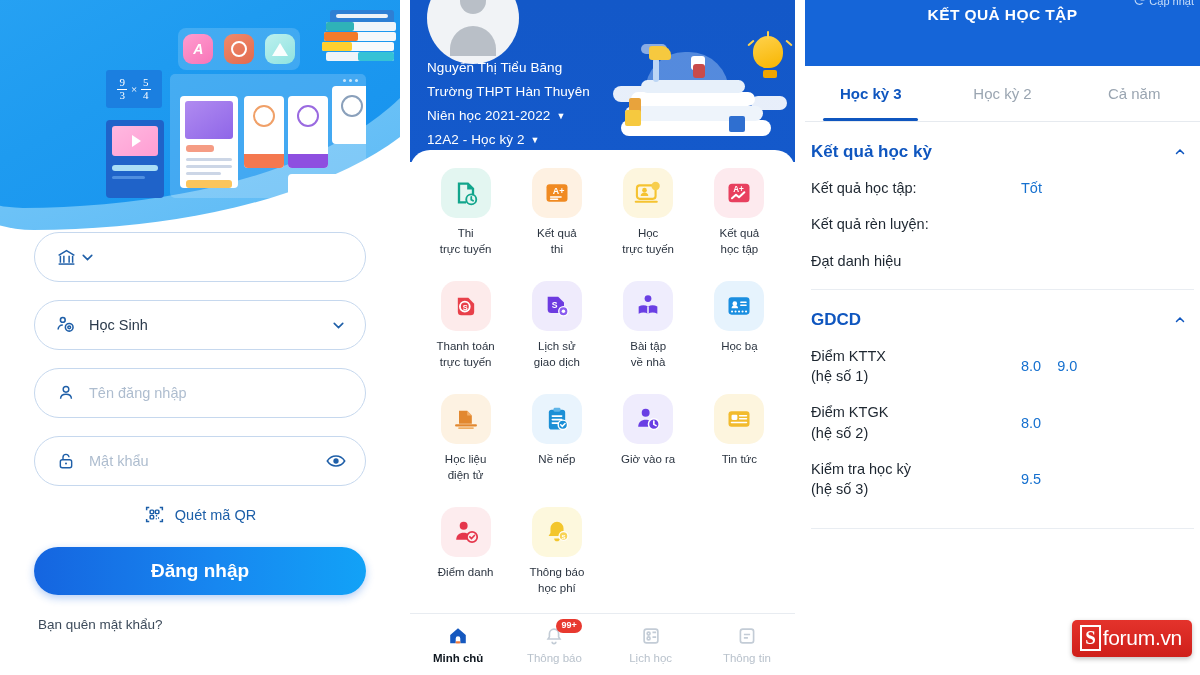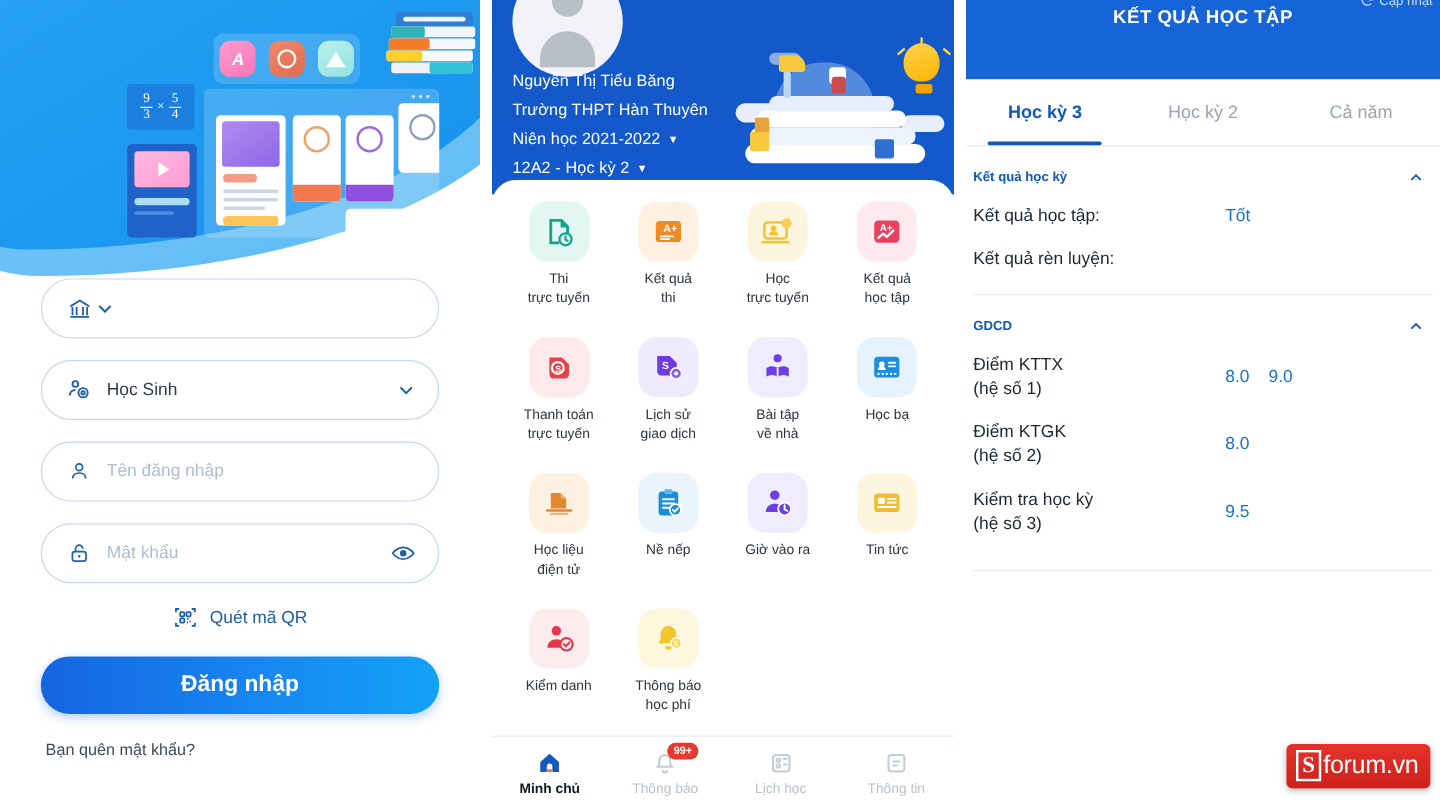--- a/index.html
+++ b/index.html
@@ -179,21 +179,21 @@
     color:#cfe3fb; font-size:11px; opacity:.95;
   }
   .res-tabs { display:flex; height:56px; border-bottom:1px solid #e6eaef; }
   .rtab { flex:1; display:flex; align-items:center; justify-content:center; font-size:15px; color:#9aa5b1; position:relative;}
   .rtab.active { color:#0f56bf; font-weight:700; }
   .rtab.active::after {
     content:''; position:absolute; left:14%; right:14%; bottom:0; height:3px; background:#0f56bf; border-radius:2px;
   }
   .sec-head {
     display:flex; align-items:center; justify-content:space-between;
-    padding: 20px 14px 0 6px; color:#0f56bf; font-weight:700; font-size:11px;
+    padding: 20px 14px 0 6px; color:#0f56bf; font-weight:700; font-size:17px;
   }
   .chev-up { color:#0f56bf; font-size:11px; }
   .row {
     display:flex; align-items:center; padding: 16px 14px 0 6px; font-size:14.5px; color:#1d2630;
   }
   .row .rlabel { flex: 0 0 210px; line-height:1.4; }
   .row .rval { color:#1570cf; display:flex; gap:16px; }
   .divider { height:1px; background:#e9edf2; margin: 18px 6px 0 6px; }
 
   .watermark {
@@ -557,21 +557,21 @@
       </div>
       <div class="gitem">
         <div class="gico" style="background:#fdecee">
           <svg width="28" height="28" viewBox="0 0 24 24">
               <circle cx="10" cy="6.6" r="3.4" fill="#e5364c"></circle>
               <path d="M3.6 18.6c0-3.8 2.8-6 6.4-6s6.4 2.2 6.4 6z" fill="#e5364c"></path>
               <circle cx="17.2" cy="16.2" r="4.4" fill="#fdecee" stroke="#e5364c" stroke-width="1.5"></circle>
               <path d="M15.3 16.2l1.4 1.4 2.5-2.6" stroke="#e5364c" stroke-width="1.5" fill="none" stroke-linecap="round"></path>
             </svg>
         </div>
-        <div class="glabel"><span>Kiểm danh</span></div>
+        <div class="glabel"><span>Điểm danh</span></div>
       </div>
       <div class="gitem">
         <div class="gico" style="background:#fdf8dd">
           <svg width="28" height="28" viewBox="0 0 24 24">
               <path d="M12 3.2a5.6 5.6 0 015.6 5.6v4l1.6 2.6H4.8l1.6-2.6v-4A5.6 5.6 0 0112 3.2z" fill="#f3c62c"></path>
               <path d="M9.6 17.6a2.4 2.4 0 004.8 0z" fill="#f3c62c"></path>
               <circle cx="17.6" cy="15.4" r="3.8" fill="#f8d457" stroke="#fff" stroke-width="1.1"></circle>
               <text x="15.9" y="17.7" font-size="5.2" font-weight="700" fill="#fff" font-family="Liberation Sans">S</text>
             </svg>
         </div>
@@ -655,20 +655,24 @@
     </div>
 
     <div class="row">
       <span class="rlabel">Kết quả học tập:</span>
       <span class="rval">
           <span>Tốt</span>
         </span>
     </div>
     <div class="row">
       <span class="rlabel">Kết quả rèn luyện:</span>
+      <span class="rval"></span>
+    </div>
+    <div class="row">
+      <span class="rlabel">Đạt danh hiệu</span>
       <span class="rval"></span>
     </div>
 
     <div class="divider"></div>
 
     <div class="sec-head">
       <span>GDCD</span>
       <span class="chev-up">
         <svg width="12" height="12" viewBox="0 0 24 24" fill="none" stroke="#0f56bf" stroke-width="3" stroke-linecap="round">
             <path d="M5 15l7-7 7 7"></path>

